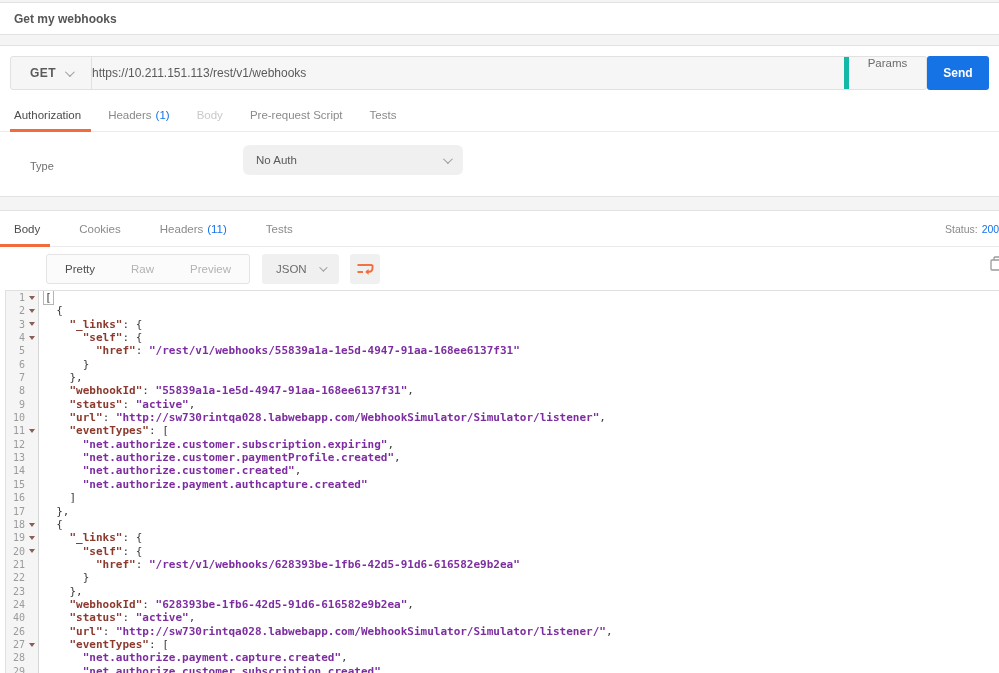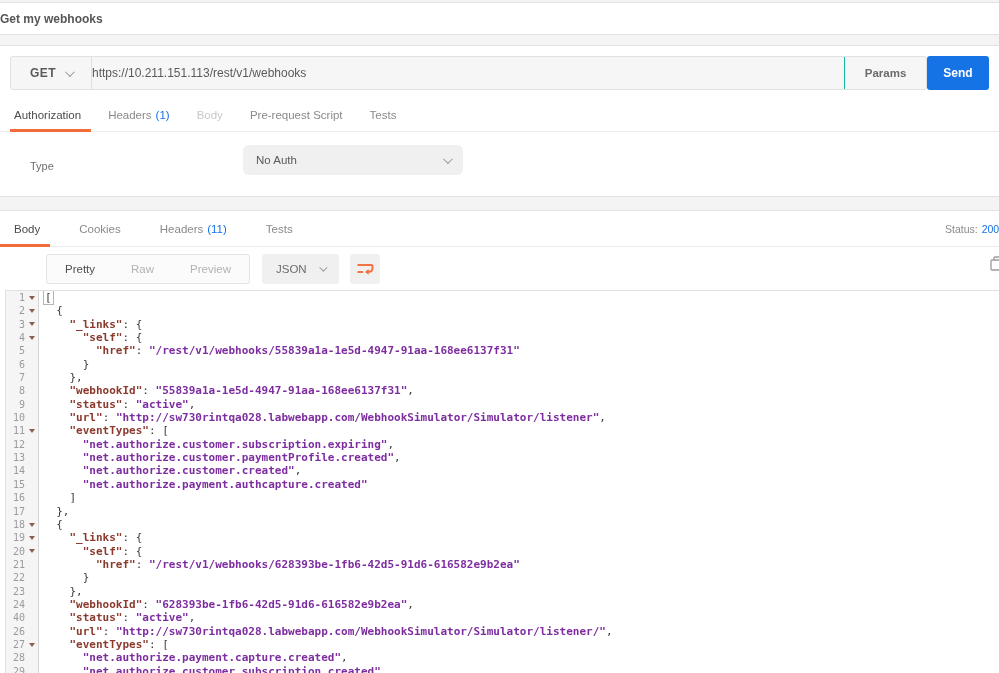--- a/index.html
+++ b/index.html
@@ -15,31 +15,31 @@
   html,body{width:999px;height:673px;overflow:hidden;}
   body{
     position:relative;
     background:#F4F4F4;
     font-family:"Liberation Sans","DejaVu Sans",sans-serif;
     color:#555;
   }
   .card{background:#fff;border-top:1px solid var(--border);border-bottom:1px solid var(--border);position:absolute;left:0;right:0;}
 
   
-  .title-bar{top:2px;height:33px;display:flex;align-items:center;}
+  .title-bar{top:2px;height:33px;display:flex;align-items:center;padding-left:14px;}
   .title-bar .title{font-size:12px;font-weight:700;color:#565656;}
 
   
   .request-card{top:45px;height:152px;}
   .request-bar{display:flex;margin:10px 10px 0 10px;height:34px;}
   .bar-group{flex:1;display:flex;background:#F6F6F6;border:1px solid #E1E1E1;border-radius:3px;overflow:hidden;}
   .method-box{width:80px;display:flex;align-items:center;justify-content:center;gap:9px;cursor:pointer;}
   .method-box .method{font-size:12px;font-weight:700;color:#5A5A5A;letter-spacing:.4px;}
   .url-box{flex:1;border-left:1px solid #E1E1E1;display:flex;align-items:center;font-size:12px;color:#5A5A5A;}
-  .params-btn{width:82px;border-left:1px solid #14b8a6;display:flex;align-items:center;justify-content:center;font-size:11.5px;color:#6B6B6B;cursor:pointer;font-weight:bold;}
+  .params-btn{width:82px;border-left:5px solid #14b8a6;display:flex;justify-content:center;font-size:11.5px;color:#6B6B6B;cursor:pointer;}
   .send-btn{width:62px;border:none;border-radius:3px;background:var(--blue);color:#fff;font-size:12px;font-weight:700;font-family:inherit;cursor:pointer;}
 
   
   .tabs{display:flex;align-items:stretch;height:34px;border-bottom:1px solid #EBEBEB;position:relative;margin-top:8px;}
   .tab{display:flex;align-items:center;font-size:11.5px;color:#8A8A8A;position:relative;cursor:pointer;white-space:nowrap;}
   .tab .count{color:var(--blue);margin-left:4px;}
   .tab.active{color:#4C4C4C;}
   .tab.active::after{content:'';position:absolute;left:-4px;right:-10px;bottom:-1px;height:3px;background:var(--accent);}
   .tab.disabled{color:#C9C9C9;}
   .req-tabs{padding-left:14px;}

